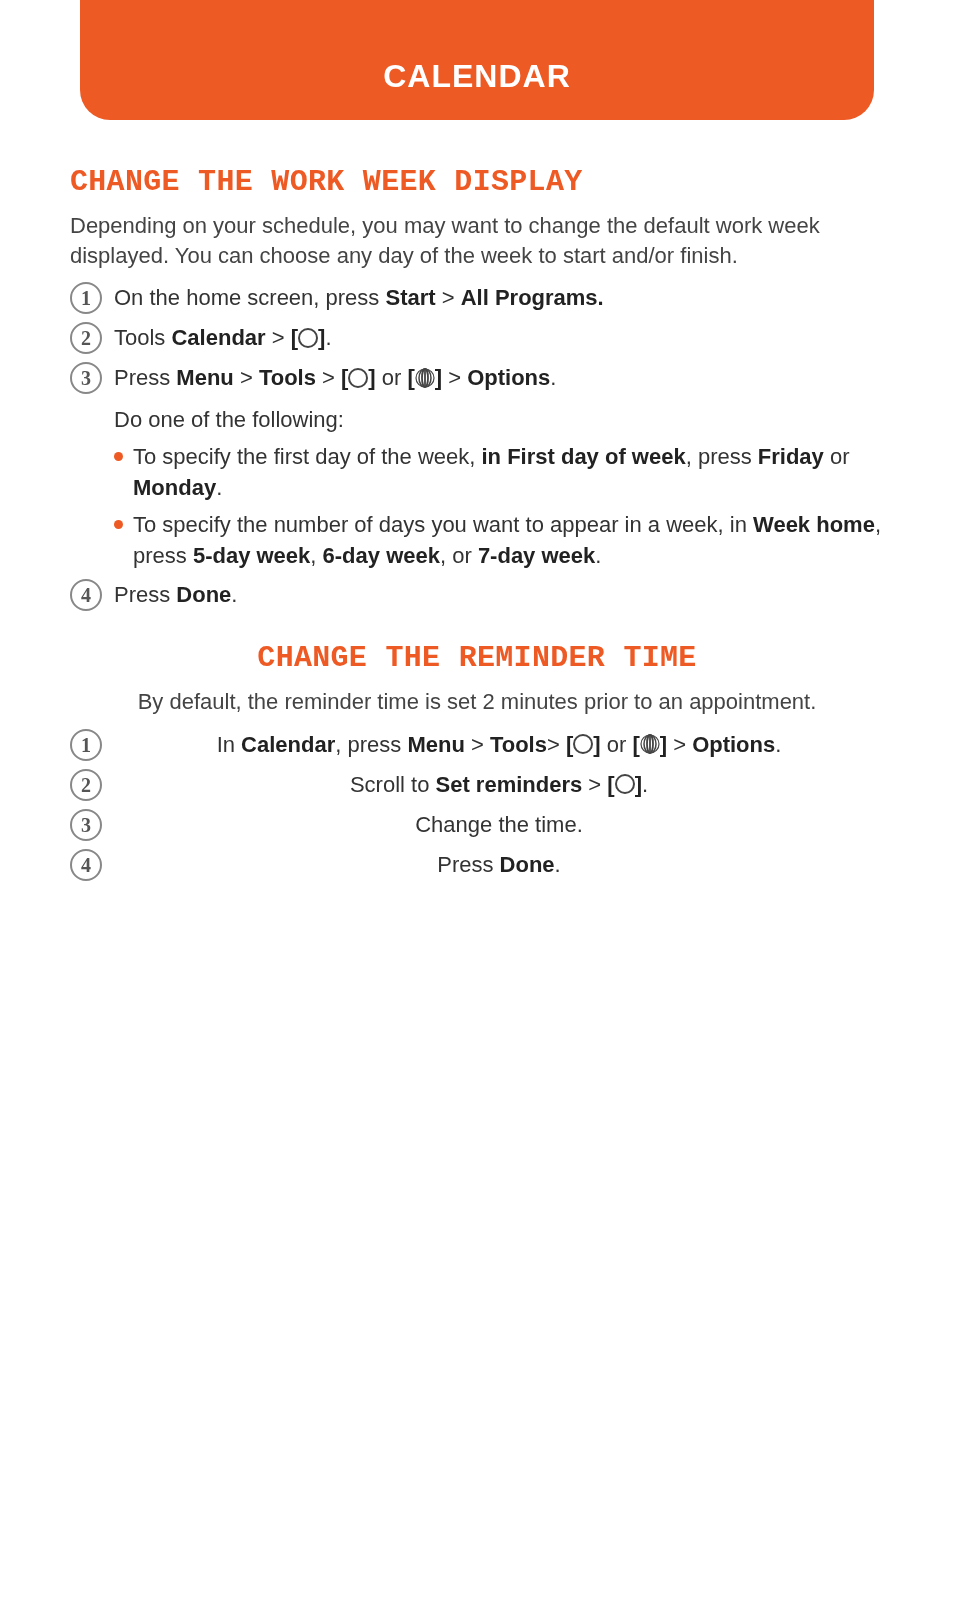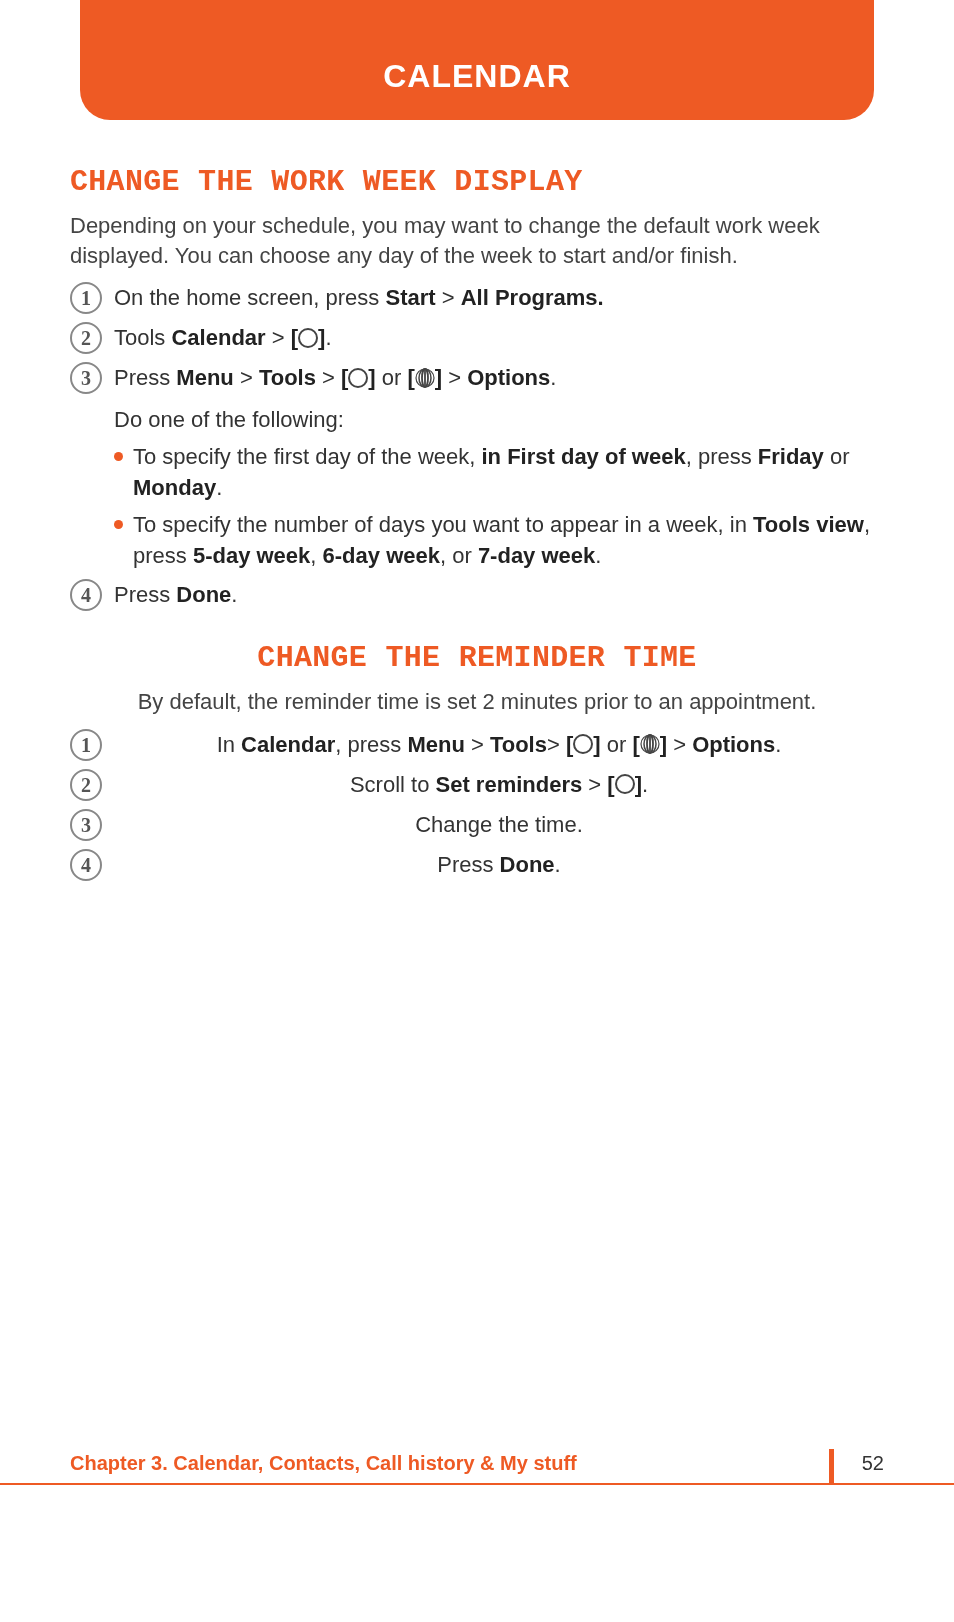--- a/index.html
+++ b/index.html
@@ -182,21 +182,21 @@
     <ul class="bullet-list">
       <li class="bullet">
         <span class="bullet-dot"></span>
         <span class="bullet-text">
           <span>To specify the first day of the week, </span><b>in First day of week</b><span>, press </span><b>Friday</b><span> or </span><b>Monday</b><span>.</span>
         </span>
       </li>
       <li class="bullet">
         <span class="bullet-dot"></span>
         <span class="bullet-text">
-          <span>To specify the number of days you want to appear in a week, in </span><b>Tools view</b><span>, press </span><b>5-day week</b><span>, </span><b>6-day week</b><span>, or </span><b>7-day week</b><span>.</span>
+          <span>To specify the number of days you want to appear in a week, in </span><b>Week home</b><span>, press </span><b>5-day week</b><span>, </span><b>6-day week</b><span>, or </span><b>7-day week</b><span>.</span>
         </span>
       </li>
     </ul>
 
     <ul class="step-list">
       <li class="step">
         <span class="step-num">4</span>
         <span class="step-text">
           <span>Press </span><b>Done</b><span>.</span>
         </span>
@@ -235,20 +235,14 @@
           <span class="step-num">4</span>
           <span class="step-text">
             <span>Press </span><b>Done</b><span>.</span>
           </span>
         </li>
       </ul>
     </div>
 
   </div>
 
-  <div class="footer">
-    <div class="footer-chapter">Chapter 3. Calendar, Contacts, Call history &amp; My stuff</div>
-    <div class="footer-divider"></div>
-    <div class="footer-page">52</div>
-    <div class="footer-line"></div>
-  </div>
 
 </div>
 
 </body></html>

